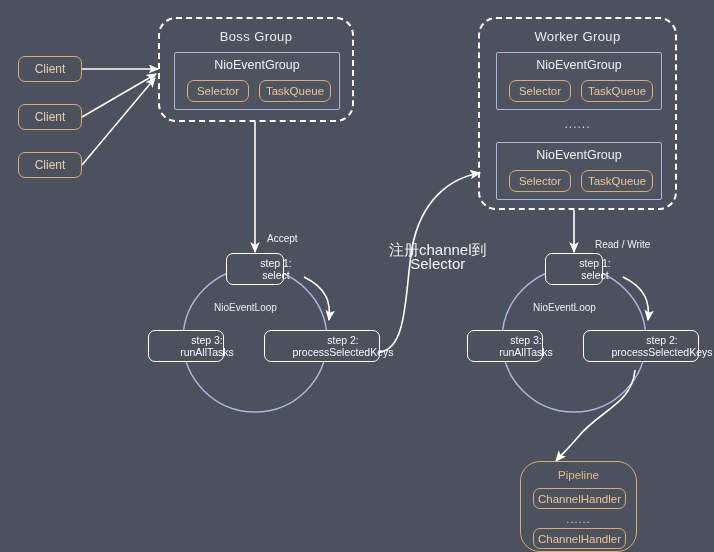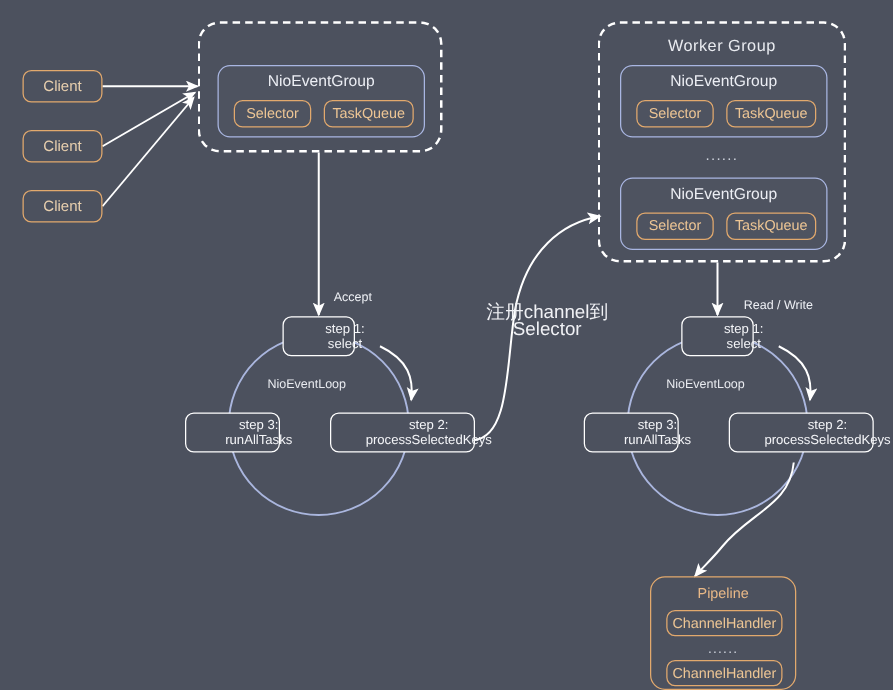--- a/index.html
+++ b/index.html
@@ -37,21 +37,21 @@
     text-align: center;
     color: #e9ebf0;
     font-size: 13px;
     letter-spacing: .4px;
   }
 
   
   .neg-box {
     position: absolute;
     border: 1.6px solid #a9b6e2;
-    border-radius: 10px;
+    border-radius: 2px;
     box-sizing: border-box;
     background: rgba(255,255,255,0.015);
   }
   .neg-title {
     position: absolute;
     left: 0; right: 0;
     top: 5px;
     text-align: center;
     color: #eceef4;
     font-size: 12.5px;
@@ -128,21 +128,21 @@
     font-size: 15px;
     line-height: 14px;
     text-align: center;
     white-space: nowrap;
   }
 
   
   .pipeline-box {
     position: absolute;
     border: 1.8px solid #e2a96d;
-    border-radius: 12px;
+    border-radius: 20px;
     box-sizing: border-box;
   }
   .pipeline-title {
     position: absolute;
     left: 0; right: 0;
     top: 7px;
     text-align: center;
     color: #e8b887;
     font-size: 11.5px;
   }
@@ -194,20 +194,21 @@
       <span>Client</span>
     </div>
     <div class="client-box" style="left:18px; top:104px; width:64px; height:26px;">
       <span>Client</span>
     </div>
     <div class="client-box" style="left:18px; top:152px; width:64px; height:26px;">
       <span>Client</span>
     </div>
 
     <div class="group-dashed" style="left:158px; top:17px; width:196px; height:105px;">
+      <div class="group-title" style="top:10px;">Boss Group</div>
 
       <div class="neg-box" style="left:14px; top:33px; width:166px; height:58px;">
         <div class="neg-title">NioEventGroup</div>
         <div class="chip" style="left:12px; top:27px; width:62px; height:22px;">
           <span>Selector</span>
         </div>
         <div class="chip" style="left:84px; top:27px; width:72px; height:22px;">
           <span>TaskQueue</span>
         </div>
       </div>

